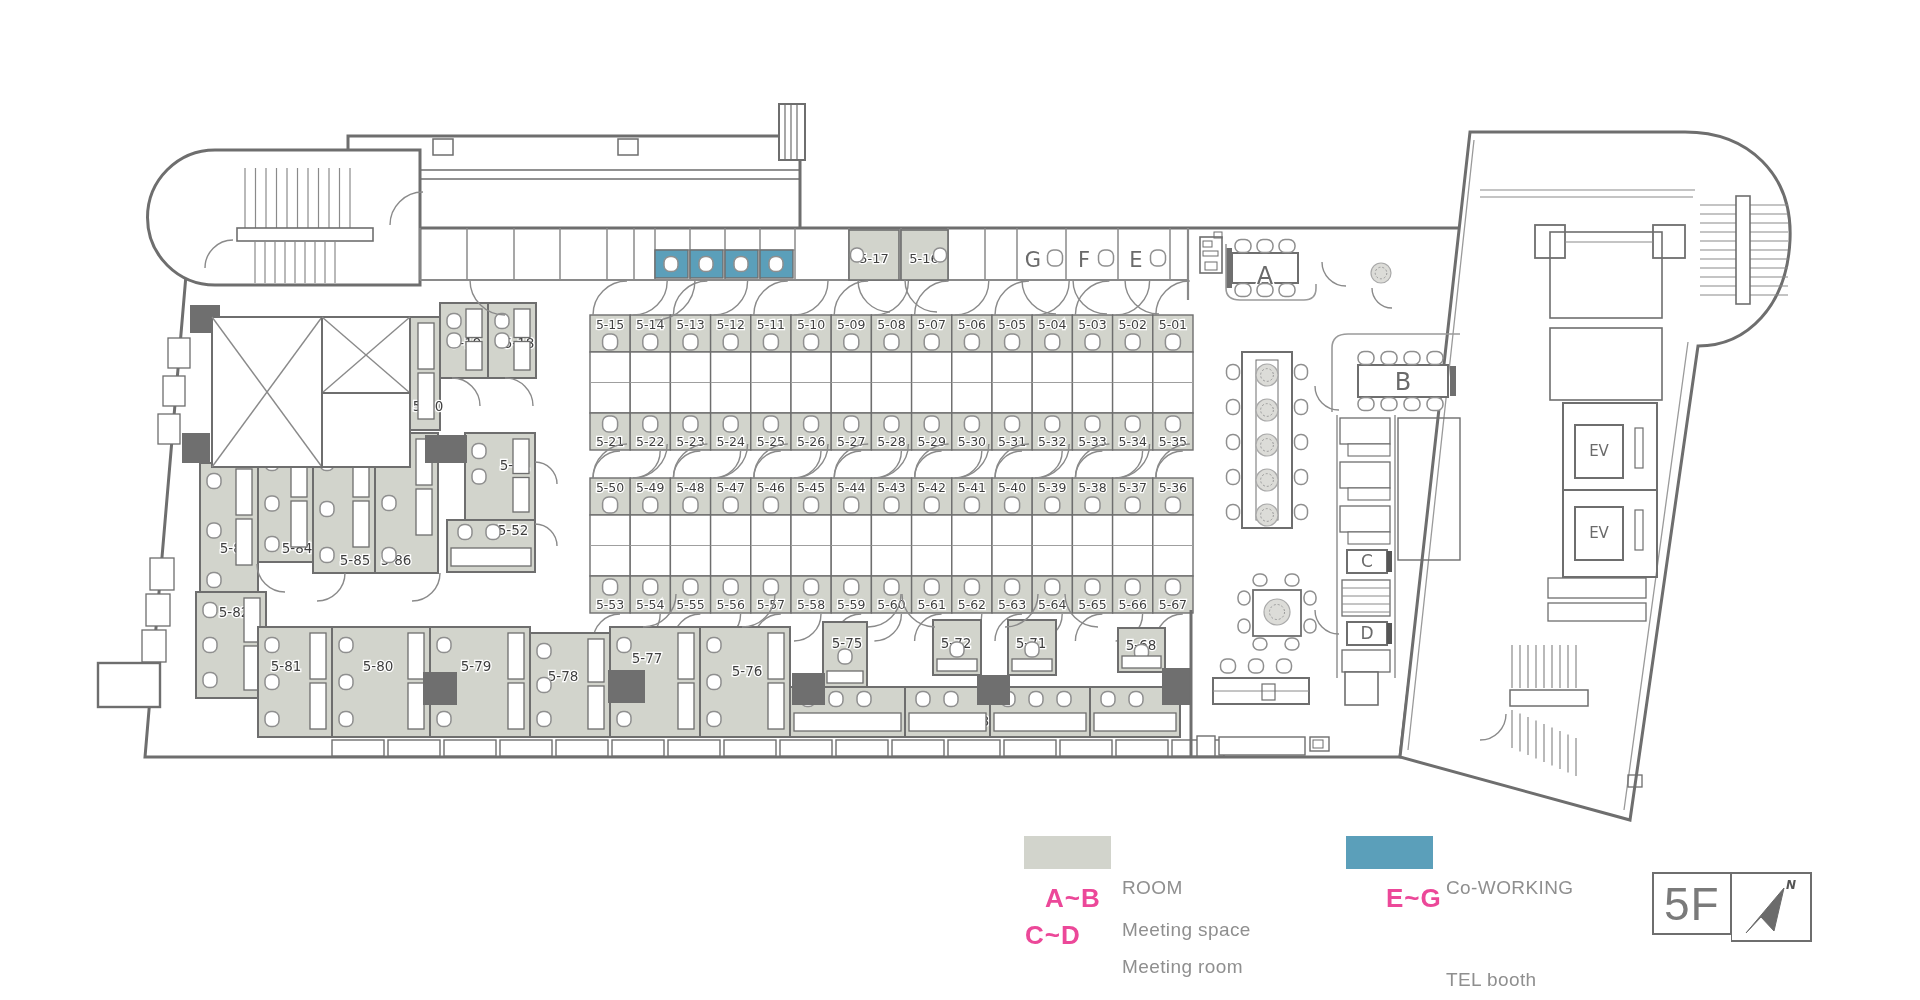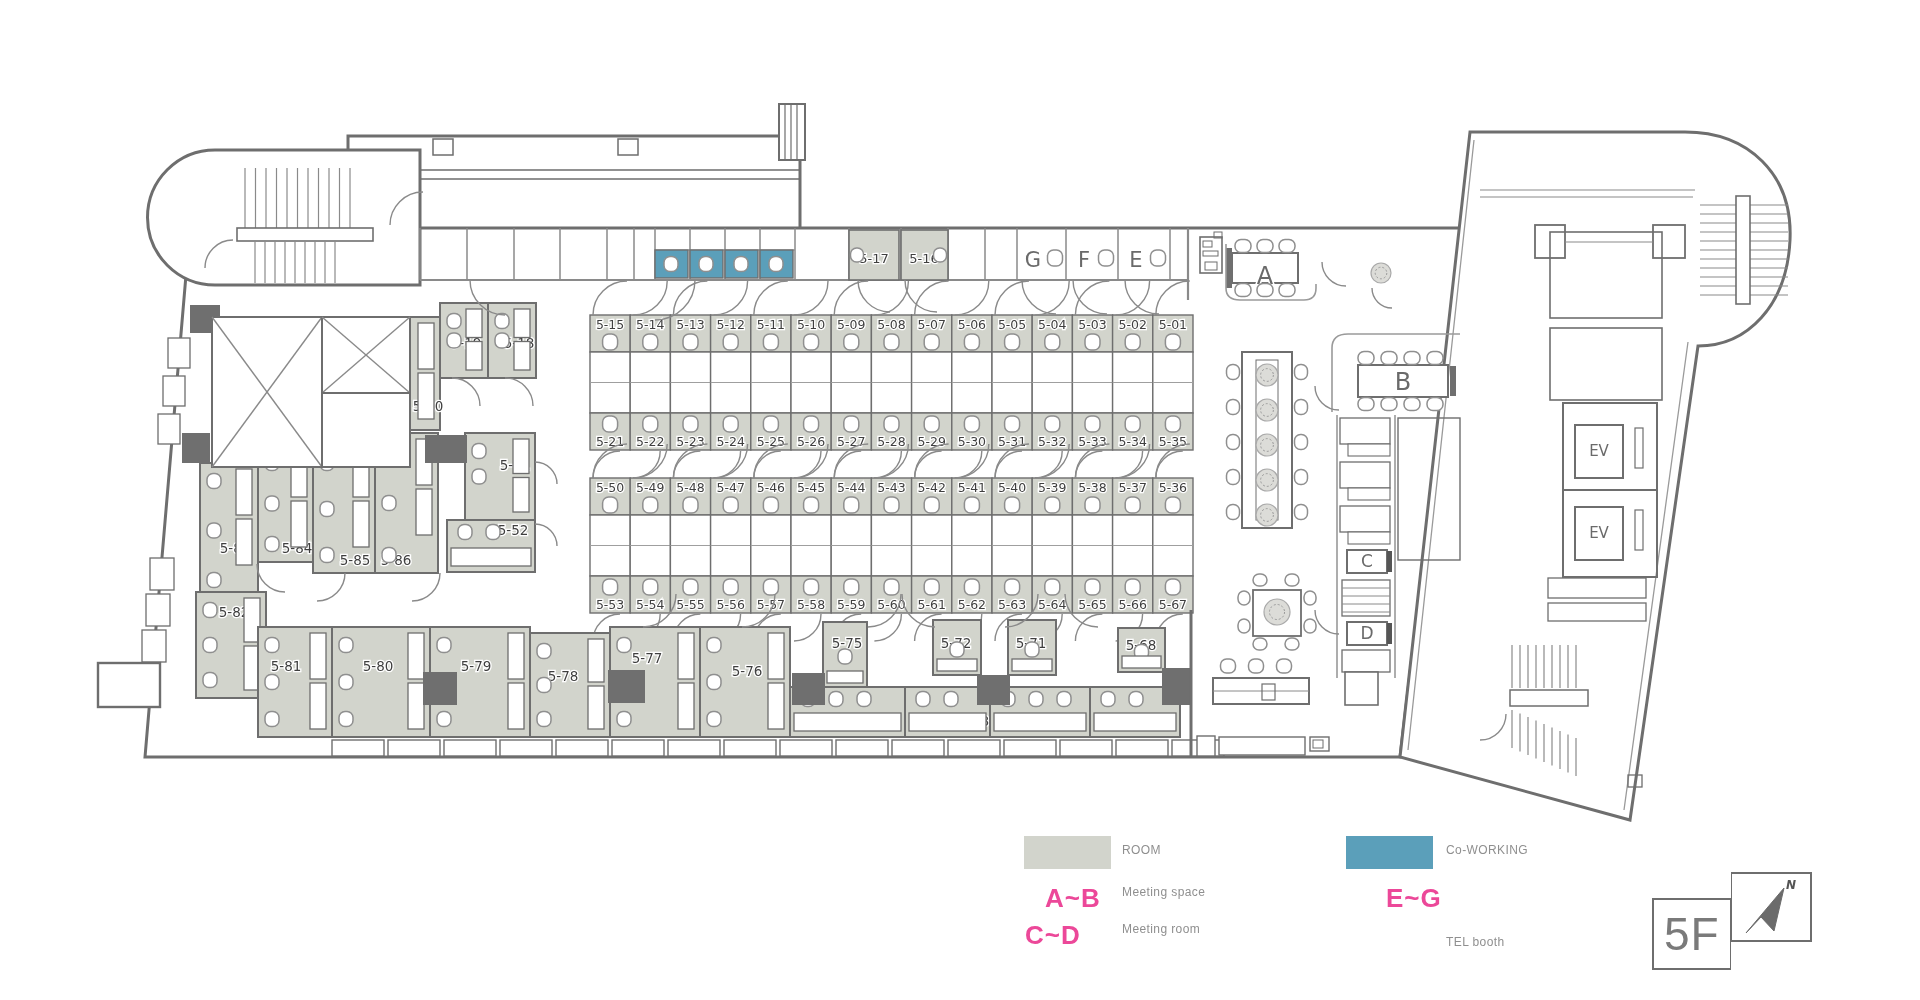--- a/index.html
+++ b/index.html
@@ -3,27 +3,27 @@
 <meta charset="utf-8">
 <style>
   html,body{margin:0;padding:0;background:#fff;width:1920px;height:1000px;overflow:hidden;
     font-family:"Liberation Sans",sans-serif;}
   #stage{position:relative;width:1920px;height:1000px;background:#fff;}
   #plan{position:absolute;left:0;top:0;}
   .lbl{font-family:"DejaVu Sans",sans-serif;fill:#3f3f3f;stroke:#ffffff;stroke-width:2.6px;
     paint-order:stroke;font-weight:500;}
   .biglbl{font-family:"DejaVu Sans",sans-serif;fill:#6a6a6a;stroke:#ffffff;stroke-width:3px;
     paint-order:stroke;font-weight:400;}
-  .lg-text{position:absolute;color:#8f8f8f;font-size:12px;letter-spacing:.4px;}
+  .lg-text{position:absolute;color:#8f8f8f;font-size:19px;letter-spacing:.4px;margin-top:34px;}
   .lg-key{position:absolute;color:#ec4899;font-size:26px;font-weight:bold;letter-spacing:1px;}
   .swatch{position:absolute;width:87px;height:33px;}
   #floor-badge{position:absolute;left:1652px;top:872px;width:160px;height:70px;display:flex;}
   #floor-badge .cell{border:2.5px solid #6e6e6e;box-sizing:border-box;display:flex;
     align-items:center;justify-content:center;}
-  #floor-badge .cell.f{width:79px;height:72px;border-right-width:1.5px;margin-top:26px;}
+  #floor-badge .cell.f{width:79px;height:63px;border-right-width:1.5px;}
   #floor-badge .cell.c{width:82px;height:70px;border-left-width:1.5px;}
   #floor-num{font-size:46px;color:#7a7a7a;font-family:"Liberation Sans",sans-serif;letter-spacing:1px;}
 </style>
 </head>
 <body>
 
 <div id="stage">
   <svg id="plan" width="1920" height="1000" viewBox="0 0 1920 1000">
     <g id="static-walls" fill="none" stroke="#6e6e6e" stroke-width="3">
       <path d="M190,228 L1463,228 L1400,757 L145,757 Z"></path>

